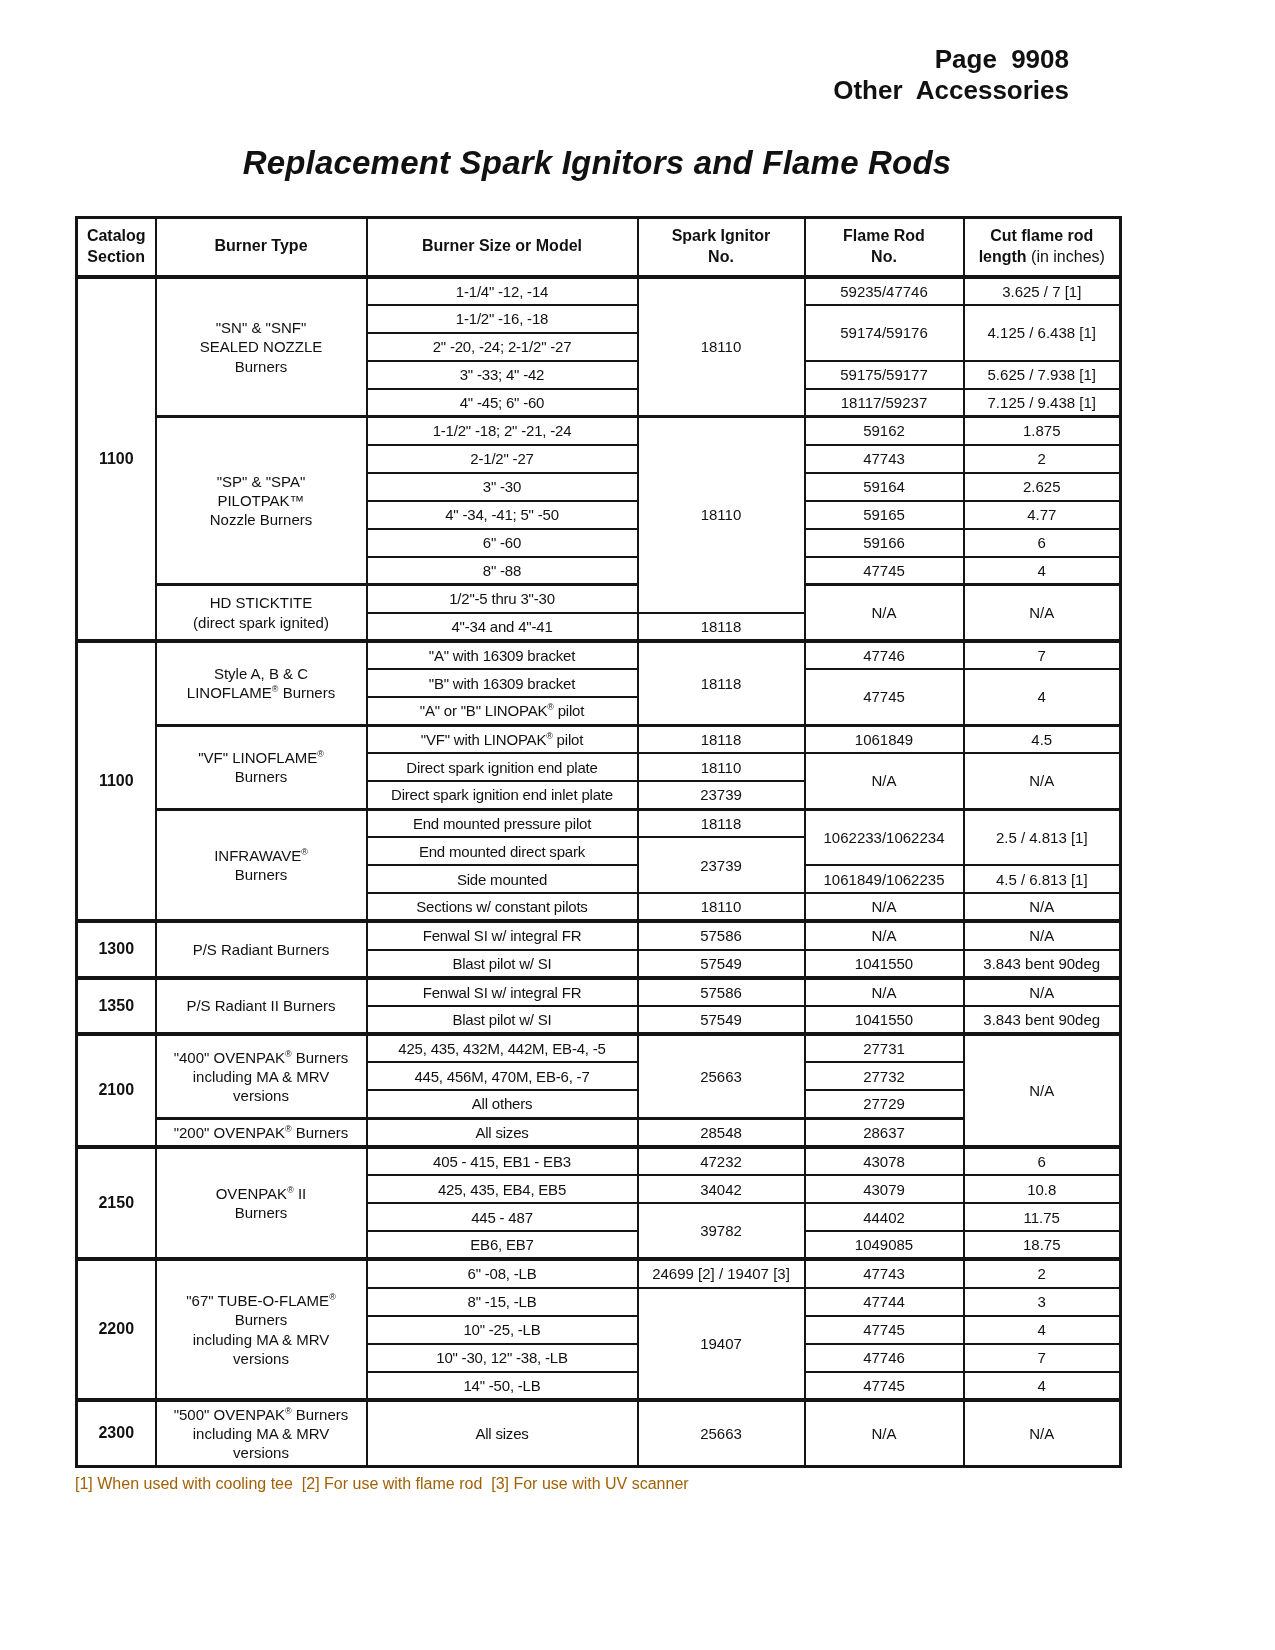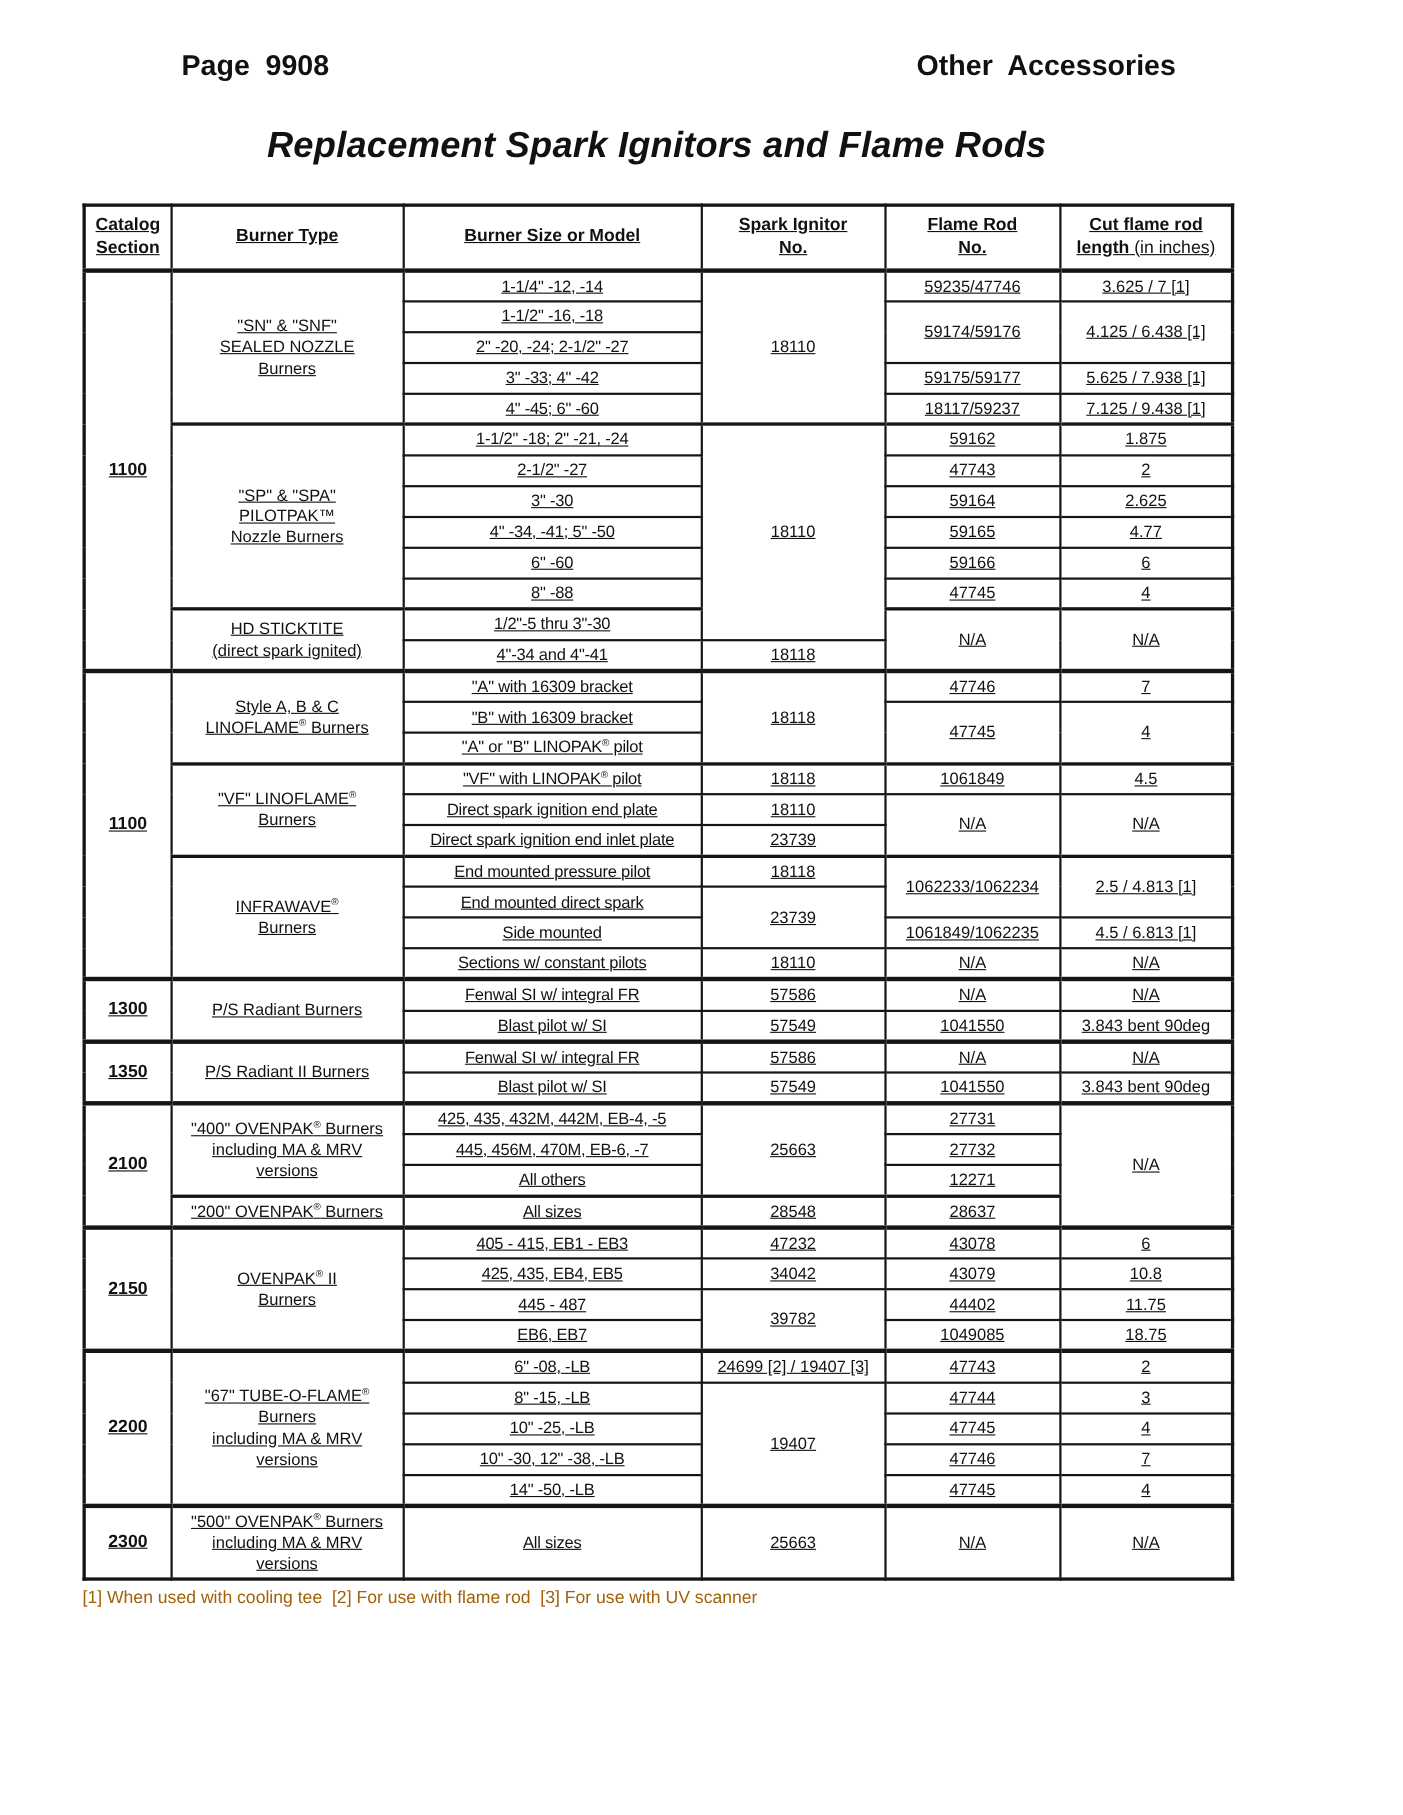--- a/index.html
+++ b/index.html
@@ -15,36 +15,36 @@
     color:#111;
   }
   .page-header{
     display:flex;
     justify-content:space-between;
     align-items:flex-end;
     padding:0 50px 0 90px;
     font-size:26px;
     font-weight:bold;
     word-spacing:7px;
+    flex-direction:column;
   }
   .page-title{
     text-align:center;
     font-size:33px;
     font-weight:bold;
     margin:38px 0 0 0;
     letter-spacing:0.2px;
     font-style:italic;
   }
   table.main{
     border-collapse:collapse;
     table-layout:fixed;
     width:1044px;
     margin-top:34px;
     border:3px solid #151515;
-    text-decoration:underline;
   }
   col.c0{width:79px;}
   col.c1{width:211px;}
   col.c2{width:271px;}
   col.c3{width:167px;}
   col.c4{width:159px;}
   col.c5{width:157px;}
   th,td{
     border:2px solid #151515;
     text-align:center;
@@ -278,21 +278,21 @@
           <td rowspan="3" class="col3">25663</td>
           <td class="col4">27731</td>
           <td rowspan="4" class="col5">N/A</td>
         </tr>
         <tr>
           <td class="col2">445, 456M, 470M, EB-6, -7</td>
           <td class="col4">27732</td>
         </tr>
         <tr>
           <td class="col2">All others</td>
-          <td class="col4">12271</td>
+          <td class="col4">27729</td>
         </tr>
         <tr class="grp">
           <td class="col1">"200" OVENPAK<sup>®</sup> Burners</td>
           <td class="col2">All sizes</td>
           <td class="col3">28548</td>
           <td class="col4">28637</td>
         </tr>
         <tr class="sec">
           <td rowspan="4" class="col0">2150</td>
           <td rowspan="4" class="col1">OVENPAK<sup>®</sup> II

